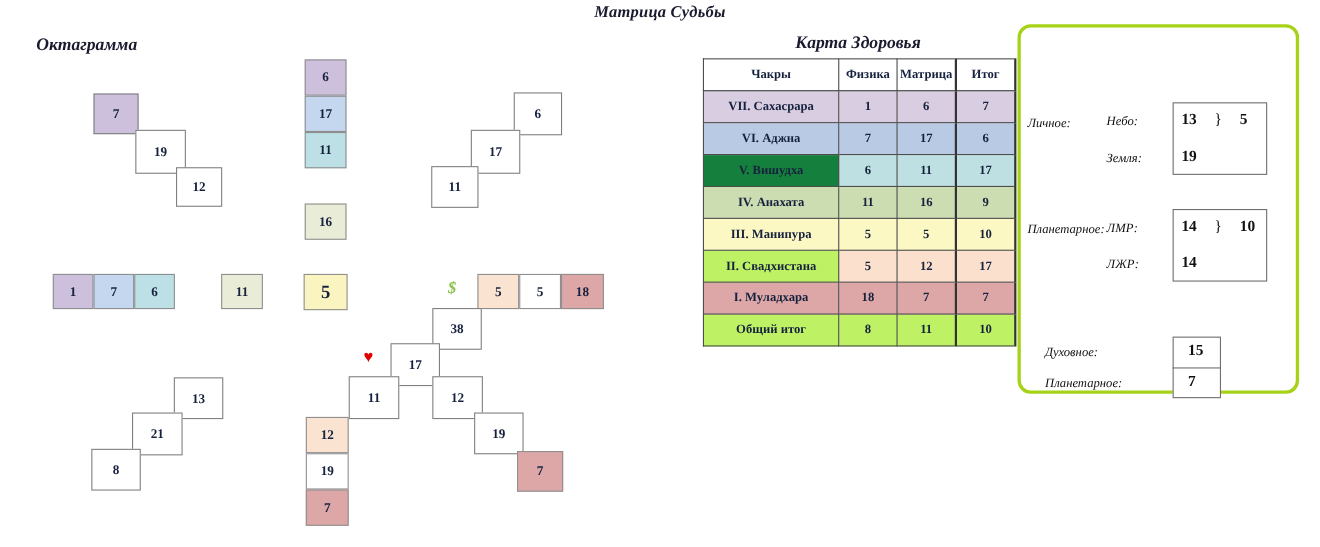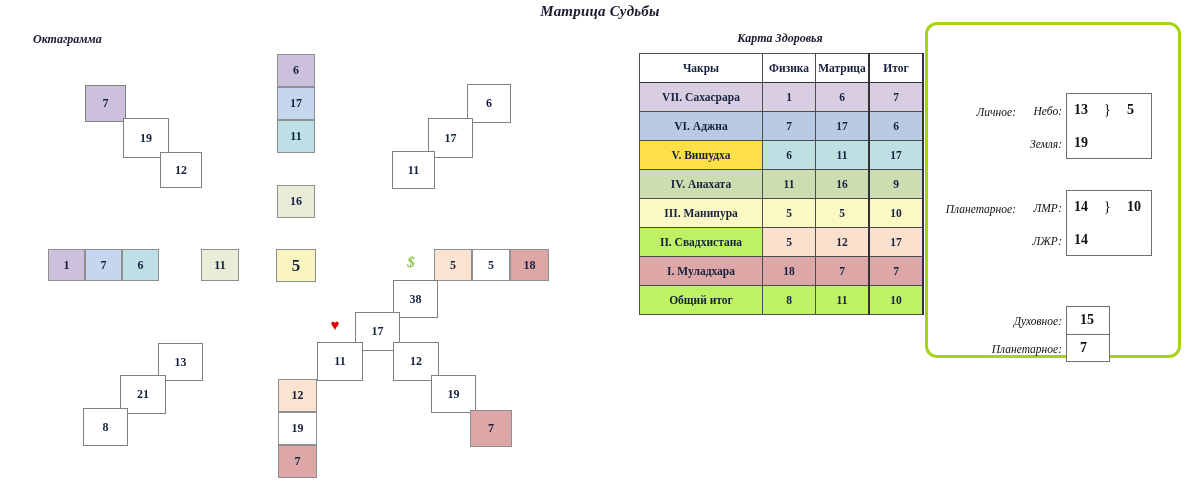--- a/index.html
+++ b/index.html
@@ -14,21 +14,21 @@
   .page{position:absolute;left:0;top:0;width:1200px;height:497px;}
 
   .main-title{
     position:absolute;left:0;top:3px;width:1200px;
     text-align:center;
     font-size:15px;font-weight:bold;font-style:italic;
     letter-spacing:.2px;
   }
   .section-title{
     position:absolute;
-    font-size:12px;font-weight:bold;font-style:italic;
+    font-size:16px;font-weight:bold;font-style:italic;
   }
   #octagram-title{left:33px;top:32px;}
   #health-title{left:640px;top:31px;width:280px;text-align:center;}
 
   
   .cell{
     position:absolute;
     box-sizing:border-box;
     border:1px solid #777;
     background:#ffffff;
@@ -75,21 +75,20 @@
     position:absolute;left:925px;top:22px;
     width:256px;height:336px;
     box-sizing:border-box;
     border:3px solid #a6d317;
     border-radius:12px;
     background:#fff;
   }
   .p-label{
     position:absolute;
     font-size:11.5px;font-style:italic;
-    text-align:right;
     color:#111;
   }
   .p-box{
     position:absolute;
     box-sizing:border-box;
     border:1px solid #6e6e6e;
     background:#fff;
   }
   .p-val{
     position:absolute;
@@ -229,21 +228,21 @@
           <td class="col-num" style="background: rgb(217, 205, 225);">6</td>
           <td class="col-total" style="background: rgb(217, 205, 225);">7</td>
         </tr>
         <tr>
           <td class="col-name" style="background: rgb(185, 203, 228);">VI. Аджна</td>
           <td class="col-num" style="background: rgb(185, 203, 228);">7</td>
           <td class="col-num" style="background: rgb(185, 203, 228);">17</td>
           <td class="col-total" style="background: rgb(185, 203, 228);">6</td>
         </tr>
         <tr>
-          <td class="col-name" style="background: #fde047;">V. Вишудха</td>
+          <td class="col-name" style="background: #15803d;">V. Вишудха</td>
           <td class="col-num" style="background: rgb(191, 224, 227);">6</td>
           <td class="col-num" style="background: rgb(191, 224, 227);">11</td>
           <td class="col-total" style="background: rgb(191, 224, 227);">17</td>
         </tr>
         <tr>
           <td class="col-name" style="background: rgb(204, 221, 178);">IV. Анахата</td>
           <td class="col-num" style="background: rgb(204, 221, 178);">11</td>
           <td class="col-num" style="background: rgb(204, 221, 178);">16</td>
           <td class="col-total" style="background: rgb(204, 221, 178);">9</td>
         </tr>

